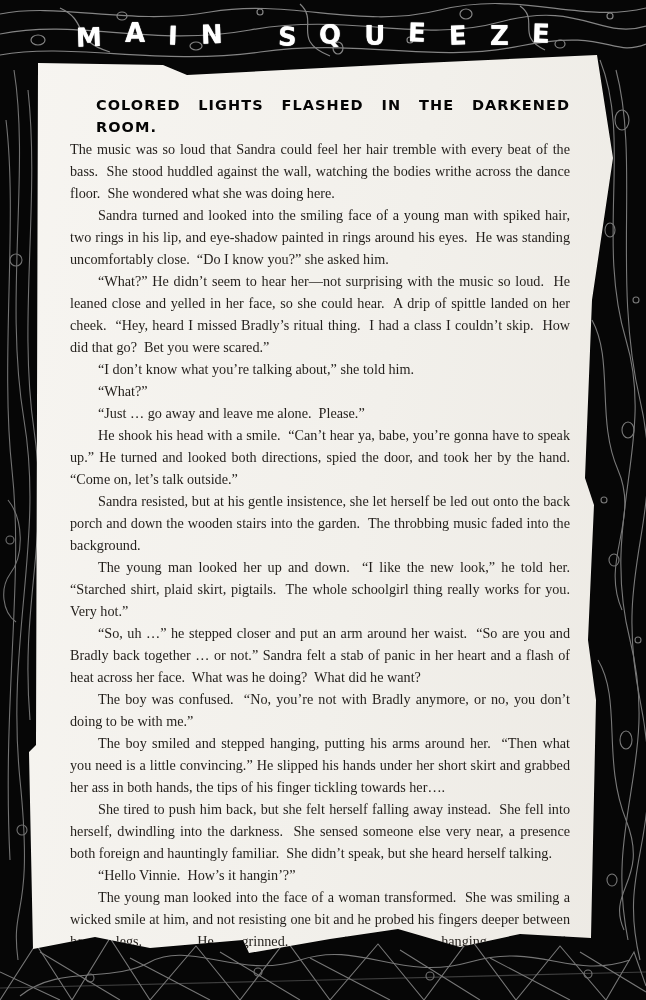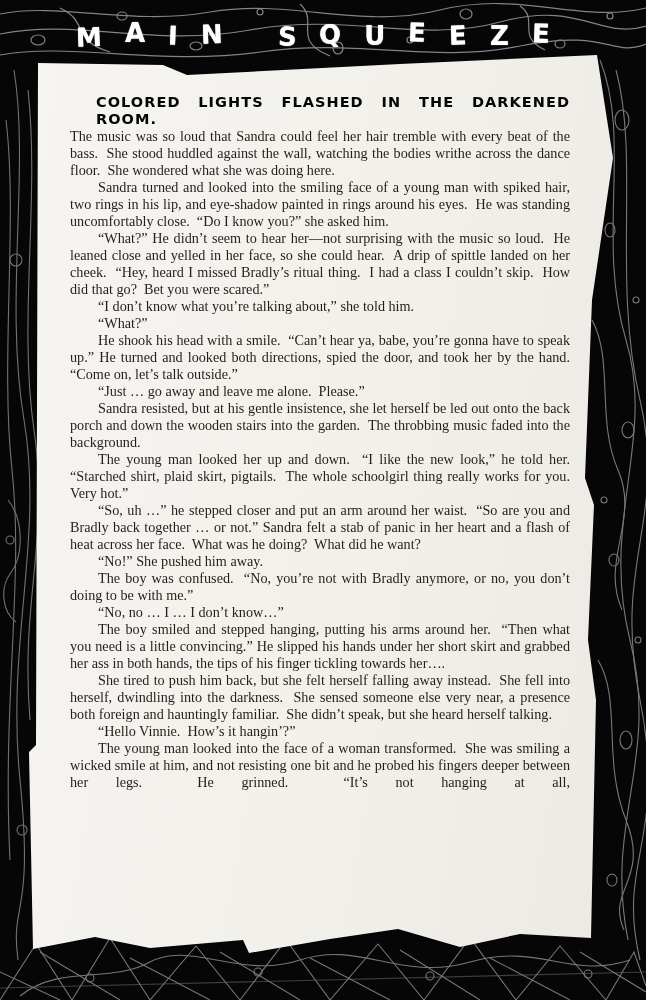--- a/index.html
+++ b/index.html
@@ -12,21 +12,21 @@
     letter-spacing:23px;white-space:nowrap;text-shadow:0 0 1px #fff;}
   #comic-title span{display:inline-block;}
   
   #story-page{position:absolute;inset:0;
     background:linear-gradient(100deg,#f7f5f1 0%,#f2f0eb 55%,#ece9e3 100%);
     clip-path:polygon(38px 63px,163px 65px,187px 75px,400px 64px,597px 55px,
       613px 158px,592px 300px,585px 478px,594px 505px,588px 640px,596px 700px,591px 938px,
       520px 934px,460px 947px,398px 929px,330px 939px,249px 953px,243px 940px,150px 948px,
       95px 937px,33px 949px,29px 752px,36px 745px);}
   #story-text{position:absolute;left:70px;top:94px;width:500px;color:#221e1a;
-    font-size:14.2px;line-height:17px;text-align:justify;text-justify:inter-word;}
+    font-size:14.2px;line-height:22px;text-align:justify;text-justify:inter-word;}
   #story-text p{margin:0;text-indent:28px;white-space:pre-wrap;}
   #story-text p.first{text-indent:0;}
   #story-text p.last{text-align-last:justify;}
   .lead-in{display:block;font-family:"DejaVu Sans", sans-serif;font-weight:bold;
     font-size:14.5px;letter-spacing:1.05px;word-spacing:5px;color:#050505;
     padding-left:26px;white-space:normal;}
 </style>
 </head>
 <body>
 
@@ -87,28 +87,26 @@
 
   <div id="comic-title"><span style="transform: translateY(2px) rotate(-2deg);">M</span><span style="transform: translateY(-2px) rotate(0deg);">A</span><span style="transform: translateY(1px) rotate(2deg);">I</span><span style="transform: translateY(-1px) rotate(-2deg);">N</span><span style="transform: translateY(0px) rotate(0deg);">&nbsp;</span><span style="transform: translateY(2px) rotate(2deg);">S</span><span style="transform: translateY(-1px) rotate(-2deg);">Q</span><span style="transform: translateY(1px) rotate(0deg);">U</span><span style="transform: translateY(-2px) rotate(2deg);">E</span><span style="transform: translateY(0px) rotate(-2deg);">E</span><span style="transform: translateY(1px) rotate(0deg);">Z</span><span style="transform: translateY(-1px) rotate(2deg);">E</span></div>
 
   <div id="story-page">
     <div id="story-text">
       <p class="first"><span class="lead-in">COLORED LIGHTS FLASHED IN THE DARKENED ROOM.</span><span>The music was so loud that Sandra could feel her hair tremble with every beat of the bass.  She stood huddled against the wall, watching the bodies writhe across the dance floor.  She wondered what she was doing here.</span></p>
       <p>Sandra turned and looked into the smiling face of a young man with spiked hair, two rings in his lip, and eye-shadow painted in rings around his eyes.  He was standing uncomfortably close.  “Do I know you?” she asked him.</p>
       <p>“What?” He didn’t seem to hear her—not surprising with the music so loud.  He leaned close and yelled in her face, so she could hear.  A drip of spittle landed on her cheek.  “Hey, heard I missed Bradly’s ritual thing.  I had a class I couldn’t skip.  How did that go?  Bet you were scared.”</p>
       <p>“I don’t know what you’re talking about,” she told him.</p>
       <p>“What?”</p>
+      <p>“Just … go away and leave me alone.  Please.”</p>
       <p>He shook his head with a smile.  “Can’t hear ya, babe, you’re gonna have to speak up.” He turned and looked both directions, spied the door, and took her by the hand.  “Come on, let’s talk outside.”</p>
-      <p>“Just … go away and leave me alone.  Please.”</p>
       <p>Sandra resisted, but at his gentle insistence, she let herself be led out onto the back porch and down the wooden stairs into the garden.  The throbbing music faded into the background.</p>
       <p>The young man looked her up and down.  “I like the new look,” he told her.  “Starched shirt, plaid skirt, pigtails.  The whole schoolgirl thing really works for you.  Very hot.”</p>
       <p>“So, uh …” he stepped closer and put an arm around her waist.  “So are you and Bradly back together … or not.” Sandra felt a stab of panic in her heart and a flash of heat across her face.  What was he doing?  What did he want?</p>
-      <p>“No!” She pushed him away.</p>
       <p>The boy was confused.  “No, you’re not with Bradly anymore, or no, you don’t doing to be with me.”</p>
-      <p>“No, no … I … I don’t know…”</p>
       <p>The boy smiled and stepped hanging, putting his arms around her.  “Then what you need is a little convincing.” He slipped his hands under her short skirt and grabbed her ass in both hands, the tips of his finger tickling towards her….</p>
       <p>She tired to push him back, but she felt herself falling away instead.  She fell into herself, dwindling into the darkness.  She sensed someone else very near, a presence both foreign and hauntingly familiar.  She didn’t speak, but she heard herself talking.</p>
       <p>“Hello Vinnie.  How’s it hangin’?”</p>
       <p class="last">The young man looked into the face of a woman transformed.  She was smiling a wicked smile at him, and not resisting one bit and he probed his fingers deeper between her legs.  He grinned.  “It’s not hanging at all,</p>
     </div>
   </div>
 
 </div>
 
 </body></html>

